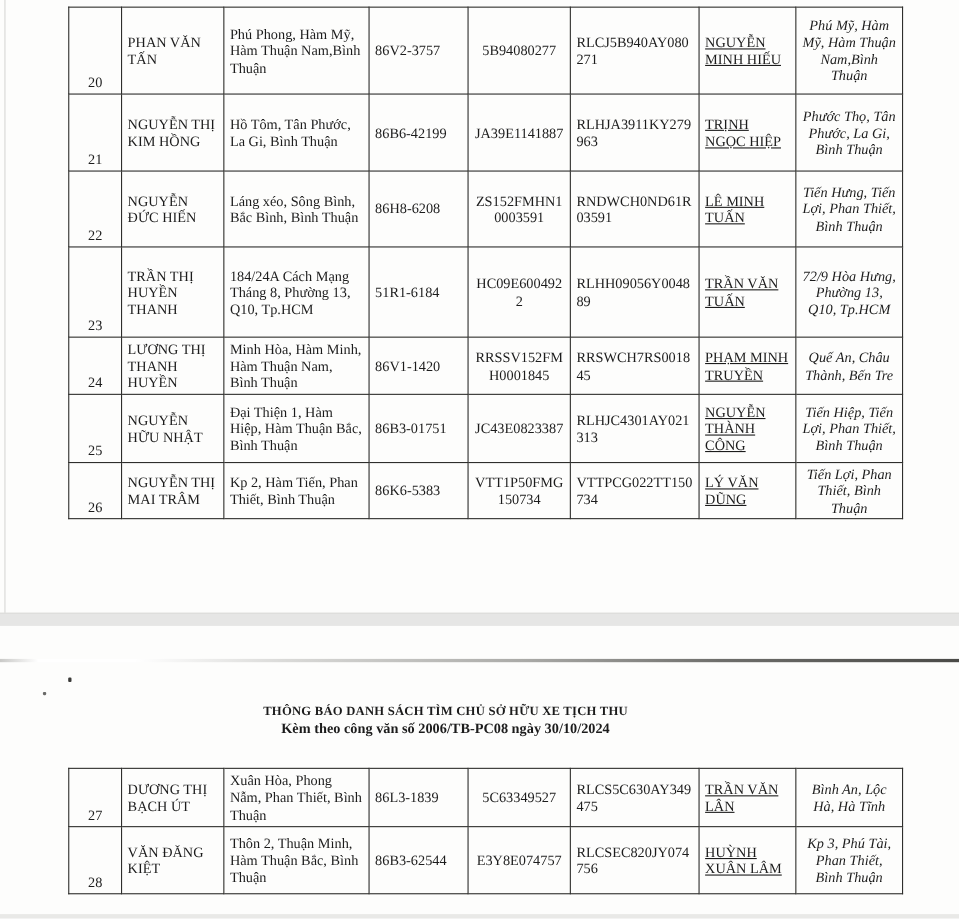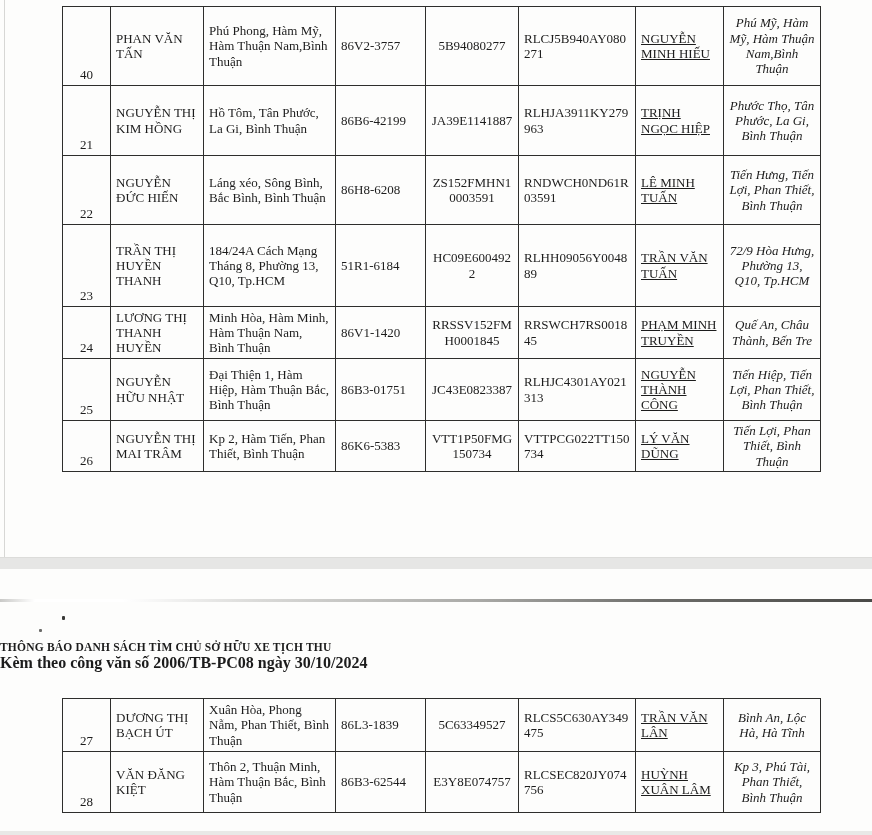--- a/index.html
+++ b/index.html
@@ -46,23 +46,24 @@
   #table1 tr:nth-child(4){height:82px;}
   #table1 tr:nth-child(5){height:52px;}
   #table1 tr:nth-child(6){height:62px;}
   #table1 tr:nth-child(7){height:48px;}
   #table2 tr:nth-child(1){height:53px;}
   #table2 tr:nth-child(2){height:61px;}
 
   
   .doc-heading{
     position:absolute;left:0;top:641px;width:810px;
+    text-align:center;
   }
   .doc-title{font-size:11.5px;font-weight:600;letter-spacing:.2px;margin:0;}
-  .doc-subtitle{font-size:16px;font-weight:600;margin:1px 0 0 0;}
+  .doc-subtitle{font-size:13px;font-weight:600;margin:1px 0 0 0;}
 </style>
 </head>
 <body>
 
 <div class="scan-edge-line"></div>
 <div class="page-separator"></div>
 <div class="page2-top-shadow"></div>
 <div class="speck1"></div>
 <div class="speck2"></div>
 <div class="bottom-band"></div>
@@ -73,21 +74,21 @@
       <col style="width:93px">
       <col style="width:132px">
       <col style="width:90px">
     <col style="width:93px">
       <col style="width:117px">
       <col style="width:88px">
       <col style="width:97px">
   </colgroup>
   <tbody>
       <tr>
-    <td>40</td>
+    <td>20</td>
     <td>PHAN VĂN TẤN</td>
     <td>Phú Phong, Hàm Mỹ, Hàm Thuận Nam,Bình Thuận</td>
     <td>86V2-3757</td>
     <td>5B94080277</td>
     <td>RLCJ5B940AY080271</td>
     <td>NGUYỄN MINH HIẾU</td>
     <td>Phú Mỹ, Hàm Mỹ, Hàm Thuận Nam,Bình Thuận</td>
   </tr>
       <tr>
     <td>21</td>

